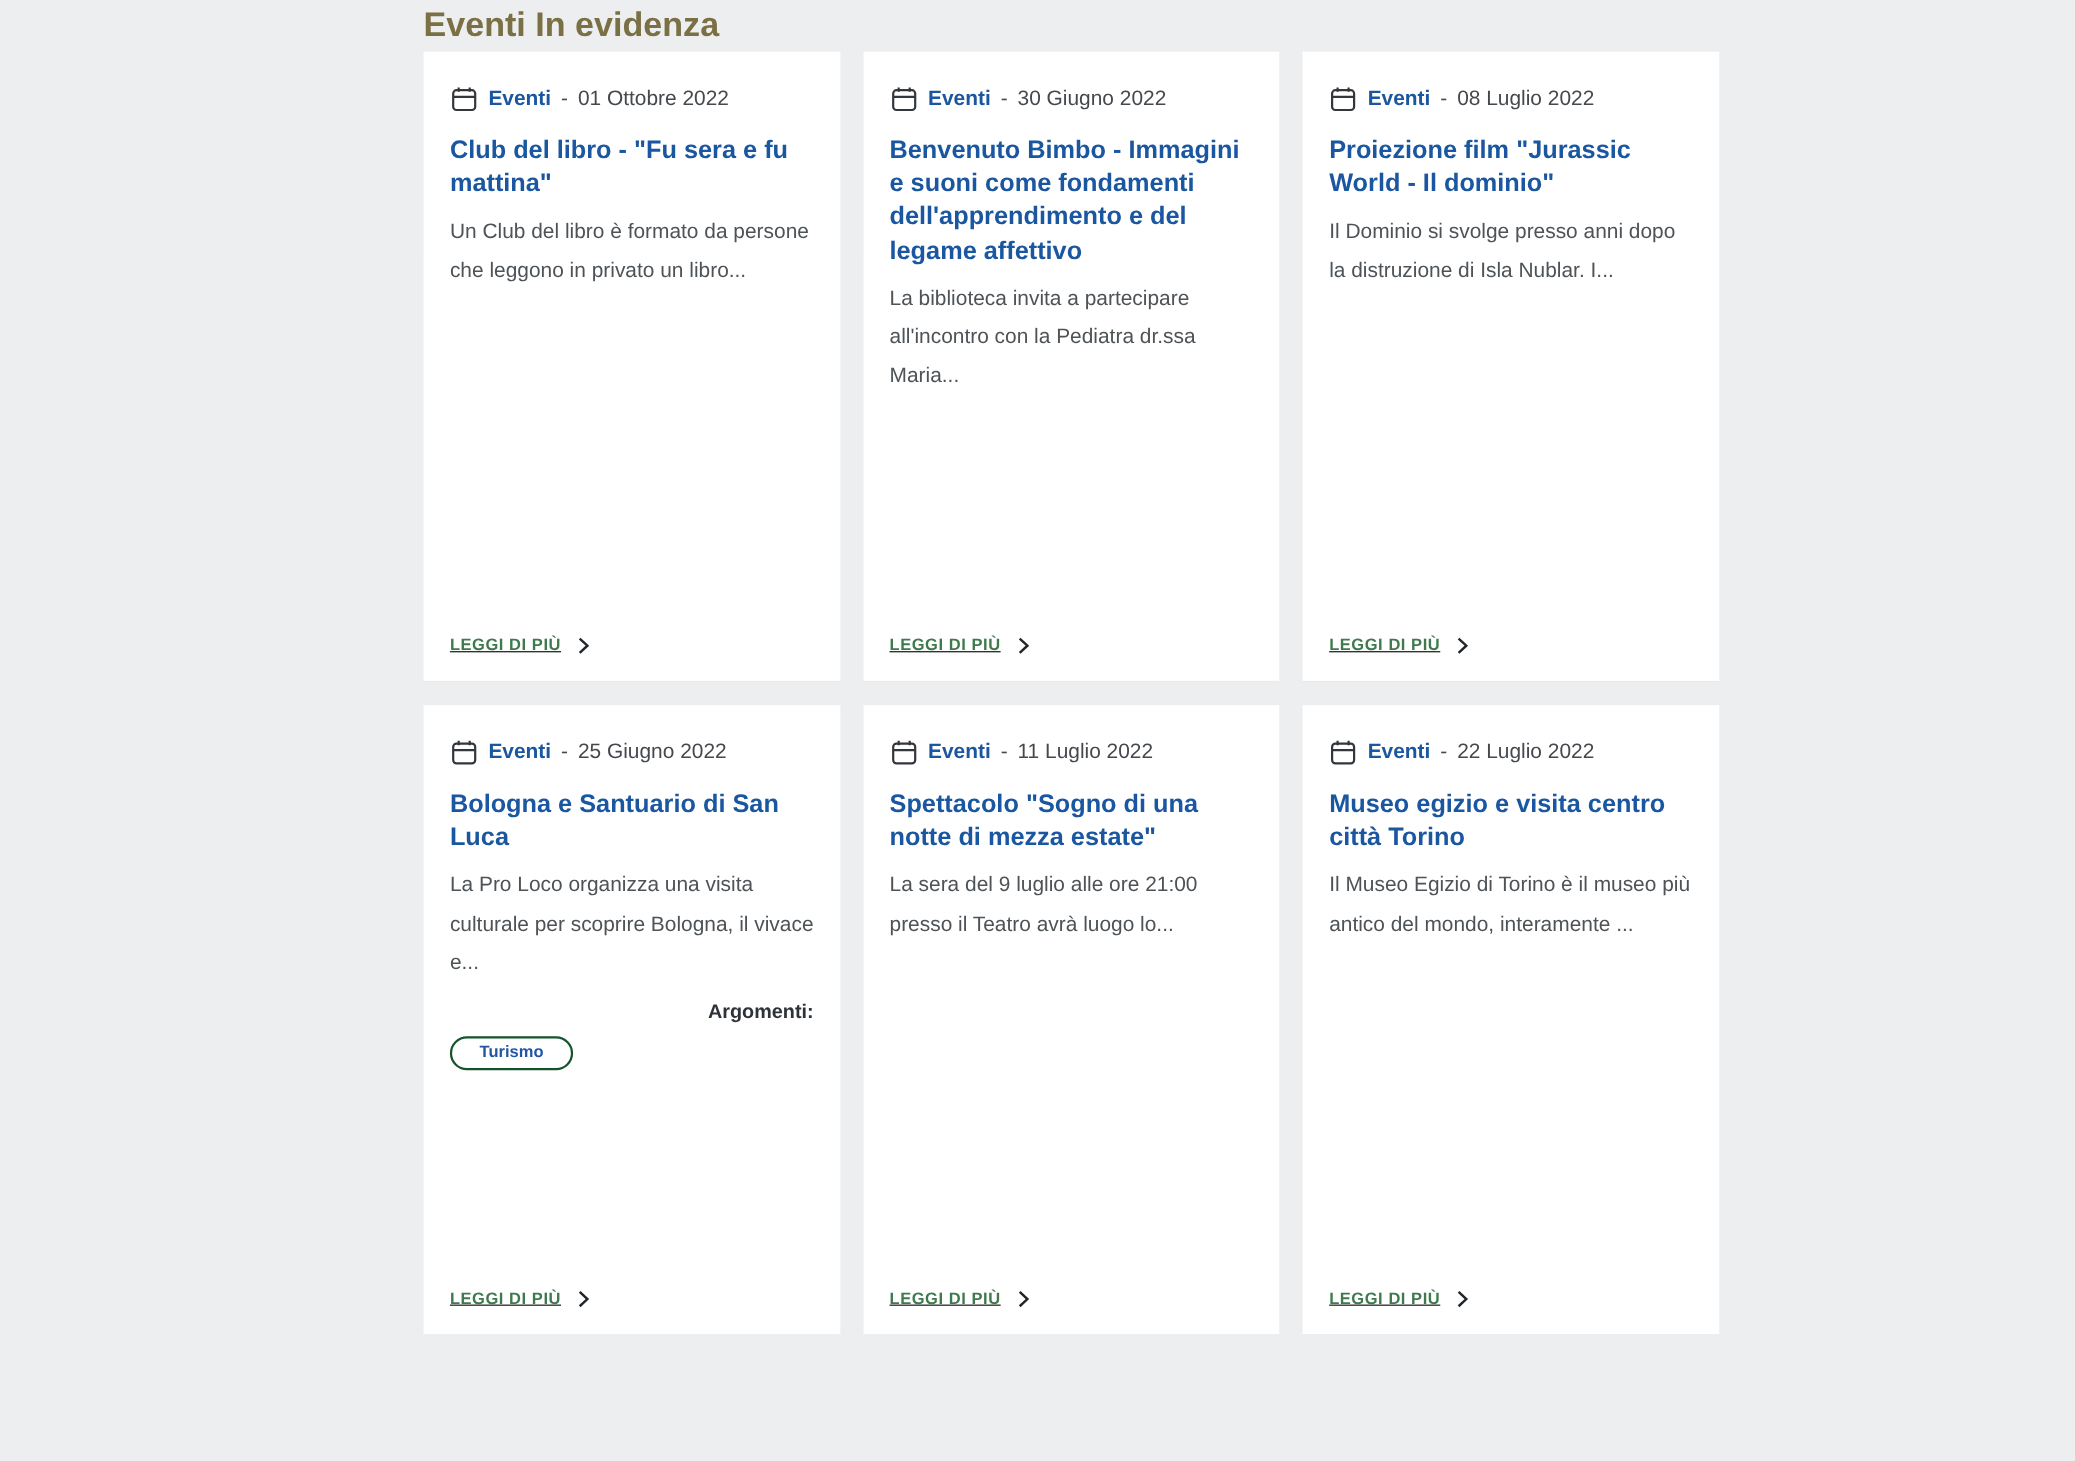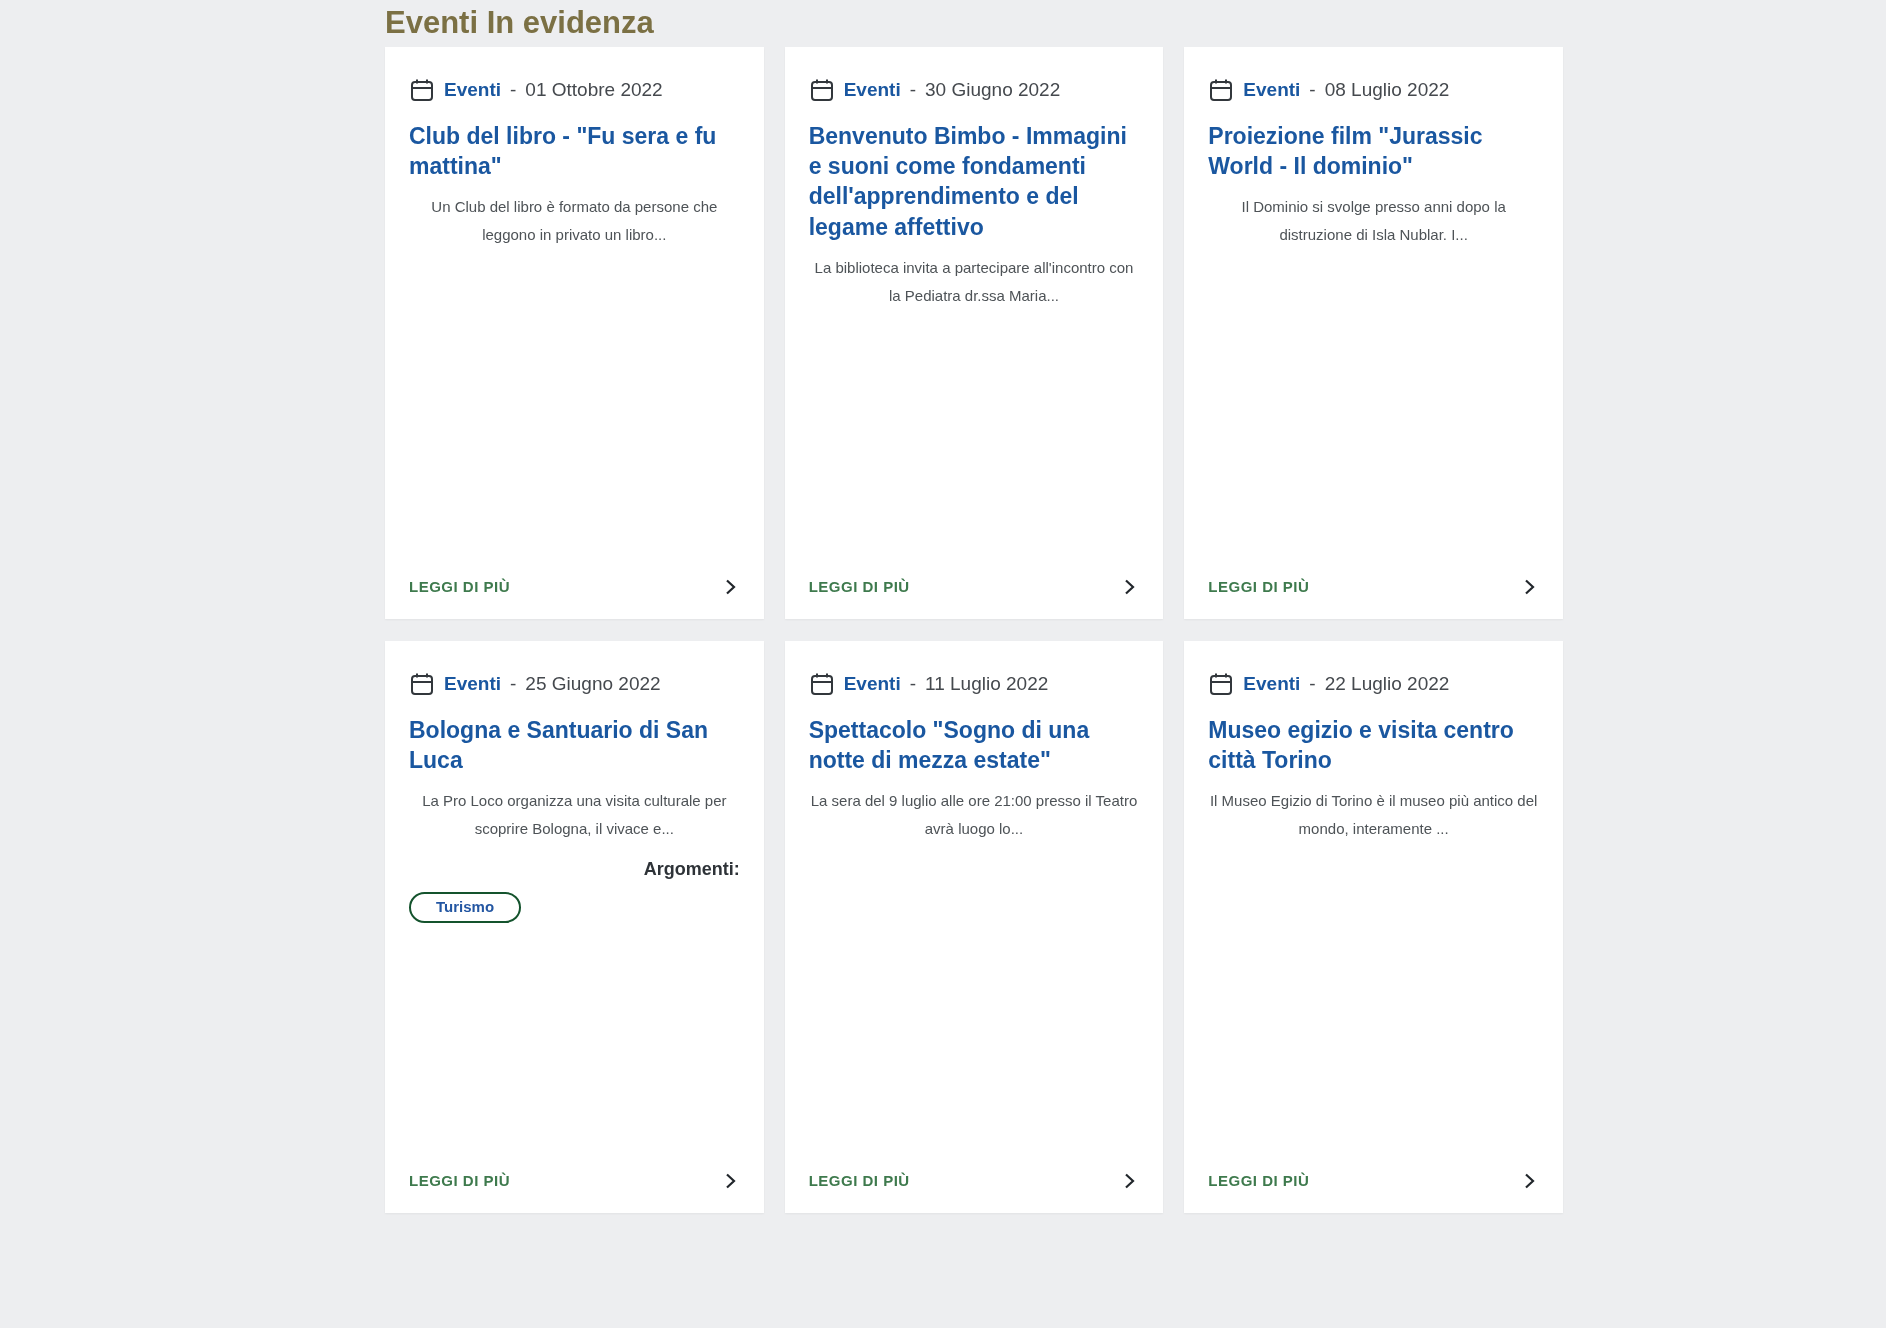--- a/index.html
+++ b/index.html
@@ -63,24 +63,23 @@
   .card-title {
     margin-top:18px;
     font-size:23px;
     font-weight:700;
     line-height:1.32;
     color:#1a57a0;
     cursor:pointer;
   }
   .excerpt {
     margin-top:12px;
-    font-size:15px;
+    font-size:19px;
     line-height:1.85;
     color:#4e5357;
-    text-align:center;
   }
   .topics-label {
     margin-top:16px;
     font-size:18px;
     font-weight:700;
     color:#2e3338;
     text-align:right;
   }
   .chip-row { margin-top:12px; }
   .chip {
@@ -91,24 +90,25 @@
     color:#2356a2;
     font-size:15px;
     font-weight:600;
     background:#fff;
     cursor:pointer;
   }
   .read-more {
     margin-top:auto;
     padding-top:16px;
     display:flex;
-    justify-content:space-between;
+    justify-content:flex-start;
     align-items:center;
     gap:10px;
     cursor:pointer;
+    text-decoration:underline;
   }
   .read-more .rm-label {
     font-size:15px;
     font-weight:700;
     letter-spacing:.5px;
     color:#3e7a4d;
   }
 
   
   .img1 {

